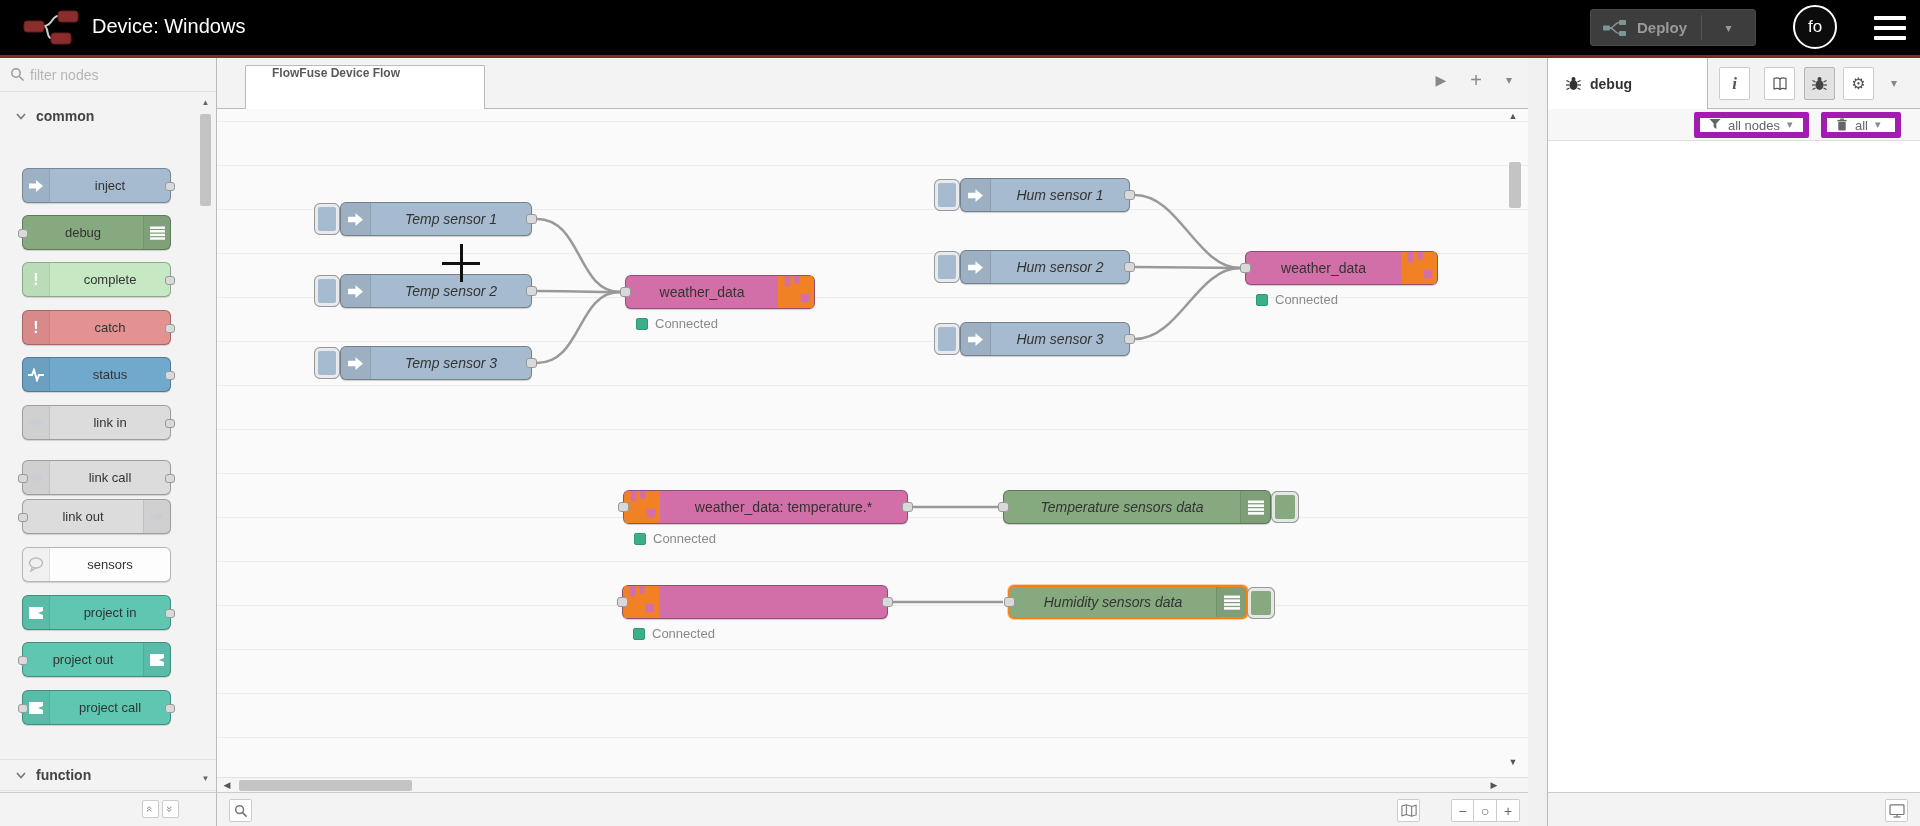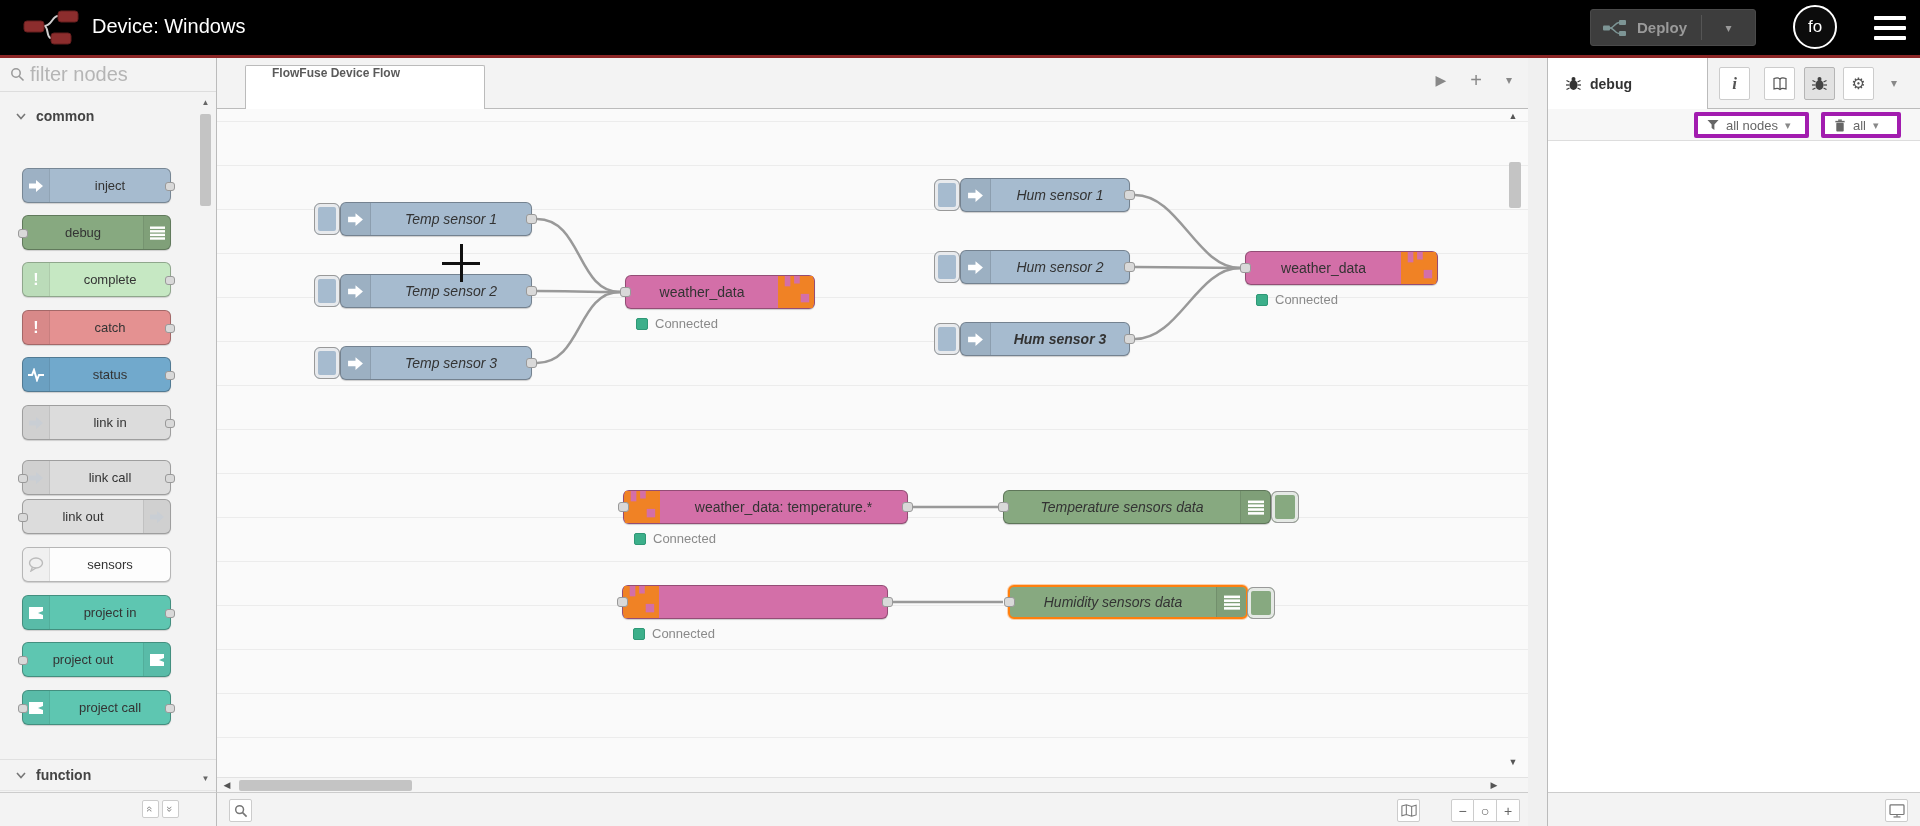--- a/index.html
+++ b/index.html
@@ -19,21 +19,21 @@
   .avatar { position:absolute; left:1793px; top:5px; width:44px; height:44px; border-radius:50%; background:#0c0c0c; border:2px solid #fff; color:#fff; font-size:17px; display:flex; align-items:center; justify-content:center; }
   .burger { position:absolute; left:1874px; top:16px; width:32px; height:24px; display:flex; flex-direction:column; justify-content:space-between; cursor:pointer; }
   .burger i { display:block; height:4px; background:#fff; border-radius:1px; }
 
   .redline { position:absolute; left:0; top:55px; width:1920px; height:3px; background:#8c2626; }
 
   
   .palette { position:absolute; left:0; top:58px; width:217px; height:734px; background:#f3f3f3; border-right:1px solid #bbb; }
   .psearch { position:absolute; left:0; top:0; width:100%; height:34px; border-bottom:1px solid #ddd; }
   .psearch svg { position:absolute; left:10px; top:9px; }
-  .psearch input { position:absolute; left:30px; top:3px; width:165px; height:27px; border:none; background:transparent; font-size:20px; color:#000000; outline:none; font-family:"Liberation Sans",sans-serif; }
+  .psearch input { position:absolute; left:30px; top:3px; width:165px; height:27px; border:none; background:transparent; font-size:14px; color:#000000; outline:none; font-family:"Liberation Sans",sans-serif; }
   .psearch input::placeholder { color:#b5b5b5; }
   .pbody { position:absolute; left:0; top:34px; width:100%; height:700px; overflow:hidden; }
   .pcat { position:absolute; left:0; width:100%; height:32px; display:flex; align-items:center; gap:10px; padding-left:16px; font-size:14px; font-weight:bold; color:#444; }
   .pcat.fn { border-top:1px solid #e0e0e0; border-bottom:1px solid #e6e6e6; background:#f3f3f3; }
   .pnode { position:absolute; left:22px; width:149px; height:35px; border-radius:6px; border:1px solid rgba(0,0,0,.28); box-shadow:0 1px 1px rgba(0,0,0,.15); display:flex; align-items:stretch; font-size:13px; color:#333; cursor:grab; }
   .pnode .pic { width:27px; display:flex; align-items:center; justify-content:center; background:rgba(0,0,0,.05); }
   .pnode .pic.lft { border-right:1px solid rgba(0,0,0,.08); border-radius:5px 0 0 5px; }
   .pnode .pic.rgt { border-left:1px solid rgba(0,0,0,.08); border-radius:0 5px 5px 0; }
   .pnode .plabel { flex:1; display:flex; align-items:center; justify-content:center; white-space:nowrap; }
   .pp { position:absolute; width:10px; height:9px; top:13px; background:#d9d9d9; border:1px solid #999; border-radius:3px; }
@@ -97,21 +97,21 @@
 
   
   .splitter { position:absolute; left:1528px; top:58px; width:19px; height:768px; background:#f0f0f0; cursor:col-resize; }
   .sb { position:absolute; left:1547px; top:58px; width:373px; height:768px; background:#fff; border-left:1px solid #bbb; }
   .sbhdr { position:absolute; left:0; top:0; width:100%; height:51px; background:#f3f3f3; border-bottom:1px solid #bbb; }
   .sbtab { position:absolute; left:0; top:0; width:160px; height:51px; background:#fff; border-right:1px solid #bbb; display:flex; align-items:center; gap:9px; padding-left:18px; font-size:14px; font-weight:bold; color:#333; }
   .sbbtn { position:absolute; top:9px; width:31px; height:33px; background:#fff; border:1px solid #ccc; border-radius:2px; display:flex; align-items:center; justify-content:center; color:#555; cursor:pointer; }
   .sbbtn.active { background:#e2e2e2; border-color:#b5b5b5; }
   .sbcaret { position:absolute; top:18px; color:#888; font-size:12px; cursor:pointer; }
   .sbfilter { position:absolute; left:0; top:51px; width:100%; height:32px; background:#f7f7f7; border-bottom:1px solid #ddd; }
-  .pillbtn { position:absolute; top:3px; height:26px; background:#fff; border:4px solid #a21caf; border-radius:2px; display:flex; align-items:center; gap:7px; padding:0 9px; font-size:13px; color:#666; cursor:pointer; }
+  .pillbtn { position:absolute; top:3px; height:26px; background:#fff; border:6px solid #a21caf; border-radius:2px; display:flex; align-items:flex-start; gap:7px; padding:0 9px; font-size:13px; color:#666; cursor:pointer; }
   .sbbody { position:absolute; left:0; top:83px; width:100%; height:651px; background:#fff; }
   .sbfoot { position:absolute; left:0; top:734px; width:100%; height:34px; background:#f3f3f3; border-top:1px solid #ccc; }
   .info-i { font-family:"Liberation Serif", serif; font-weight:bold; font-style:italic; font-size:17px; }
   .gear-g { font-size:16px; }
   svg { display:block; }
 </style>
 </head>
 <body>
 
 <div id="app">
@@ -399,21 +399,21 @@
     <div class="node c-inject italic" style="left:743px;top:141px;width:170px;">
       <div class="injbtn c-inject"></div>
       <div class="irg lft">
           <svg width="17" height="15" viewBox="0 0 16 14">
             <path d="M1 4.5h7V1l7 6-7 6V9.5H1z" fill="#fff"></path>
           </svg>
         </div>
       <div class="nlabel">Hum sensor 2</div>
       <span class="port out"></span>
     </div>
-    <div class="node c-inject italic" style="left:743px;top:213px;width:170px;font-weight:bold;">
+    <div class="node c-inject italic" style="left:743px;top:213px;width:170px;">
       <div class="injbtn c-inject"></div>
       <div class="irg lft">
           <svg width="17" height="15" viewBox="0 0 16 14">
             <path d="M1 4.5h7V1l7 6-7 6V9.5H1z" fill="#fff"></path>
           </svg>
         </div>
       <div class="nlabel">Hum sensor 3</div>
       <span class="port out"></span>
     </div>
 

